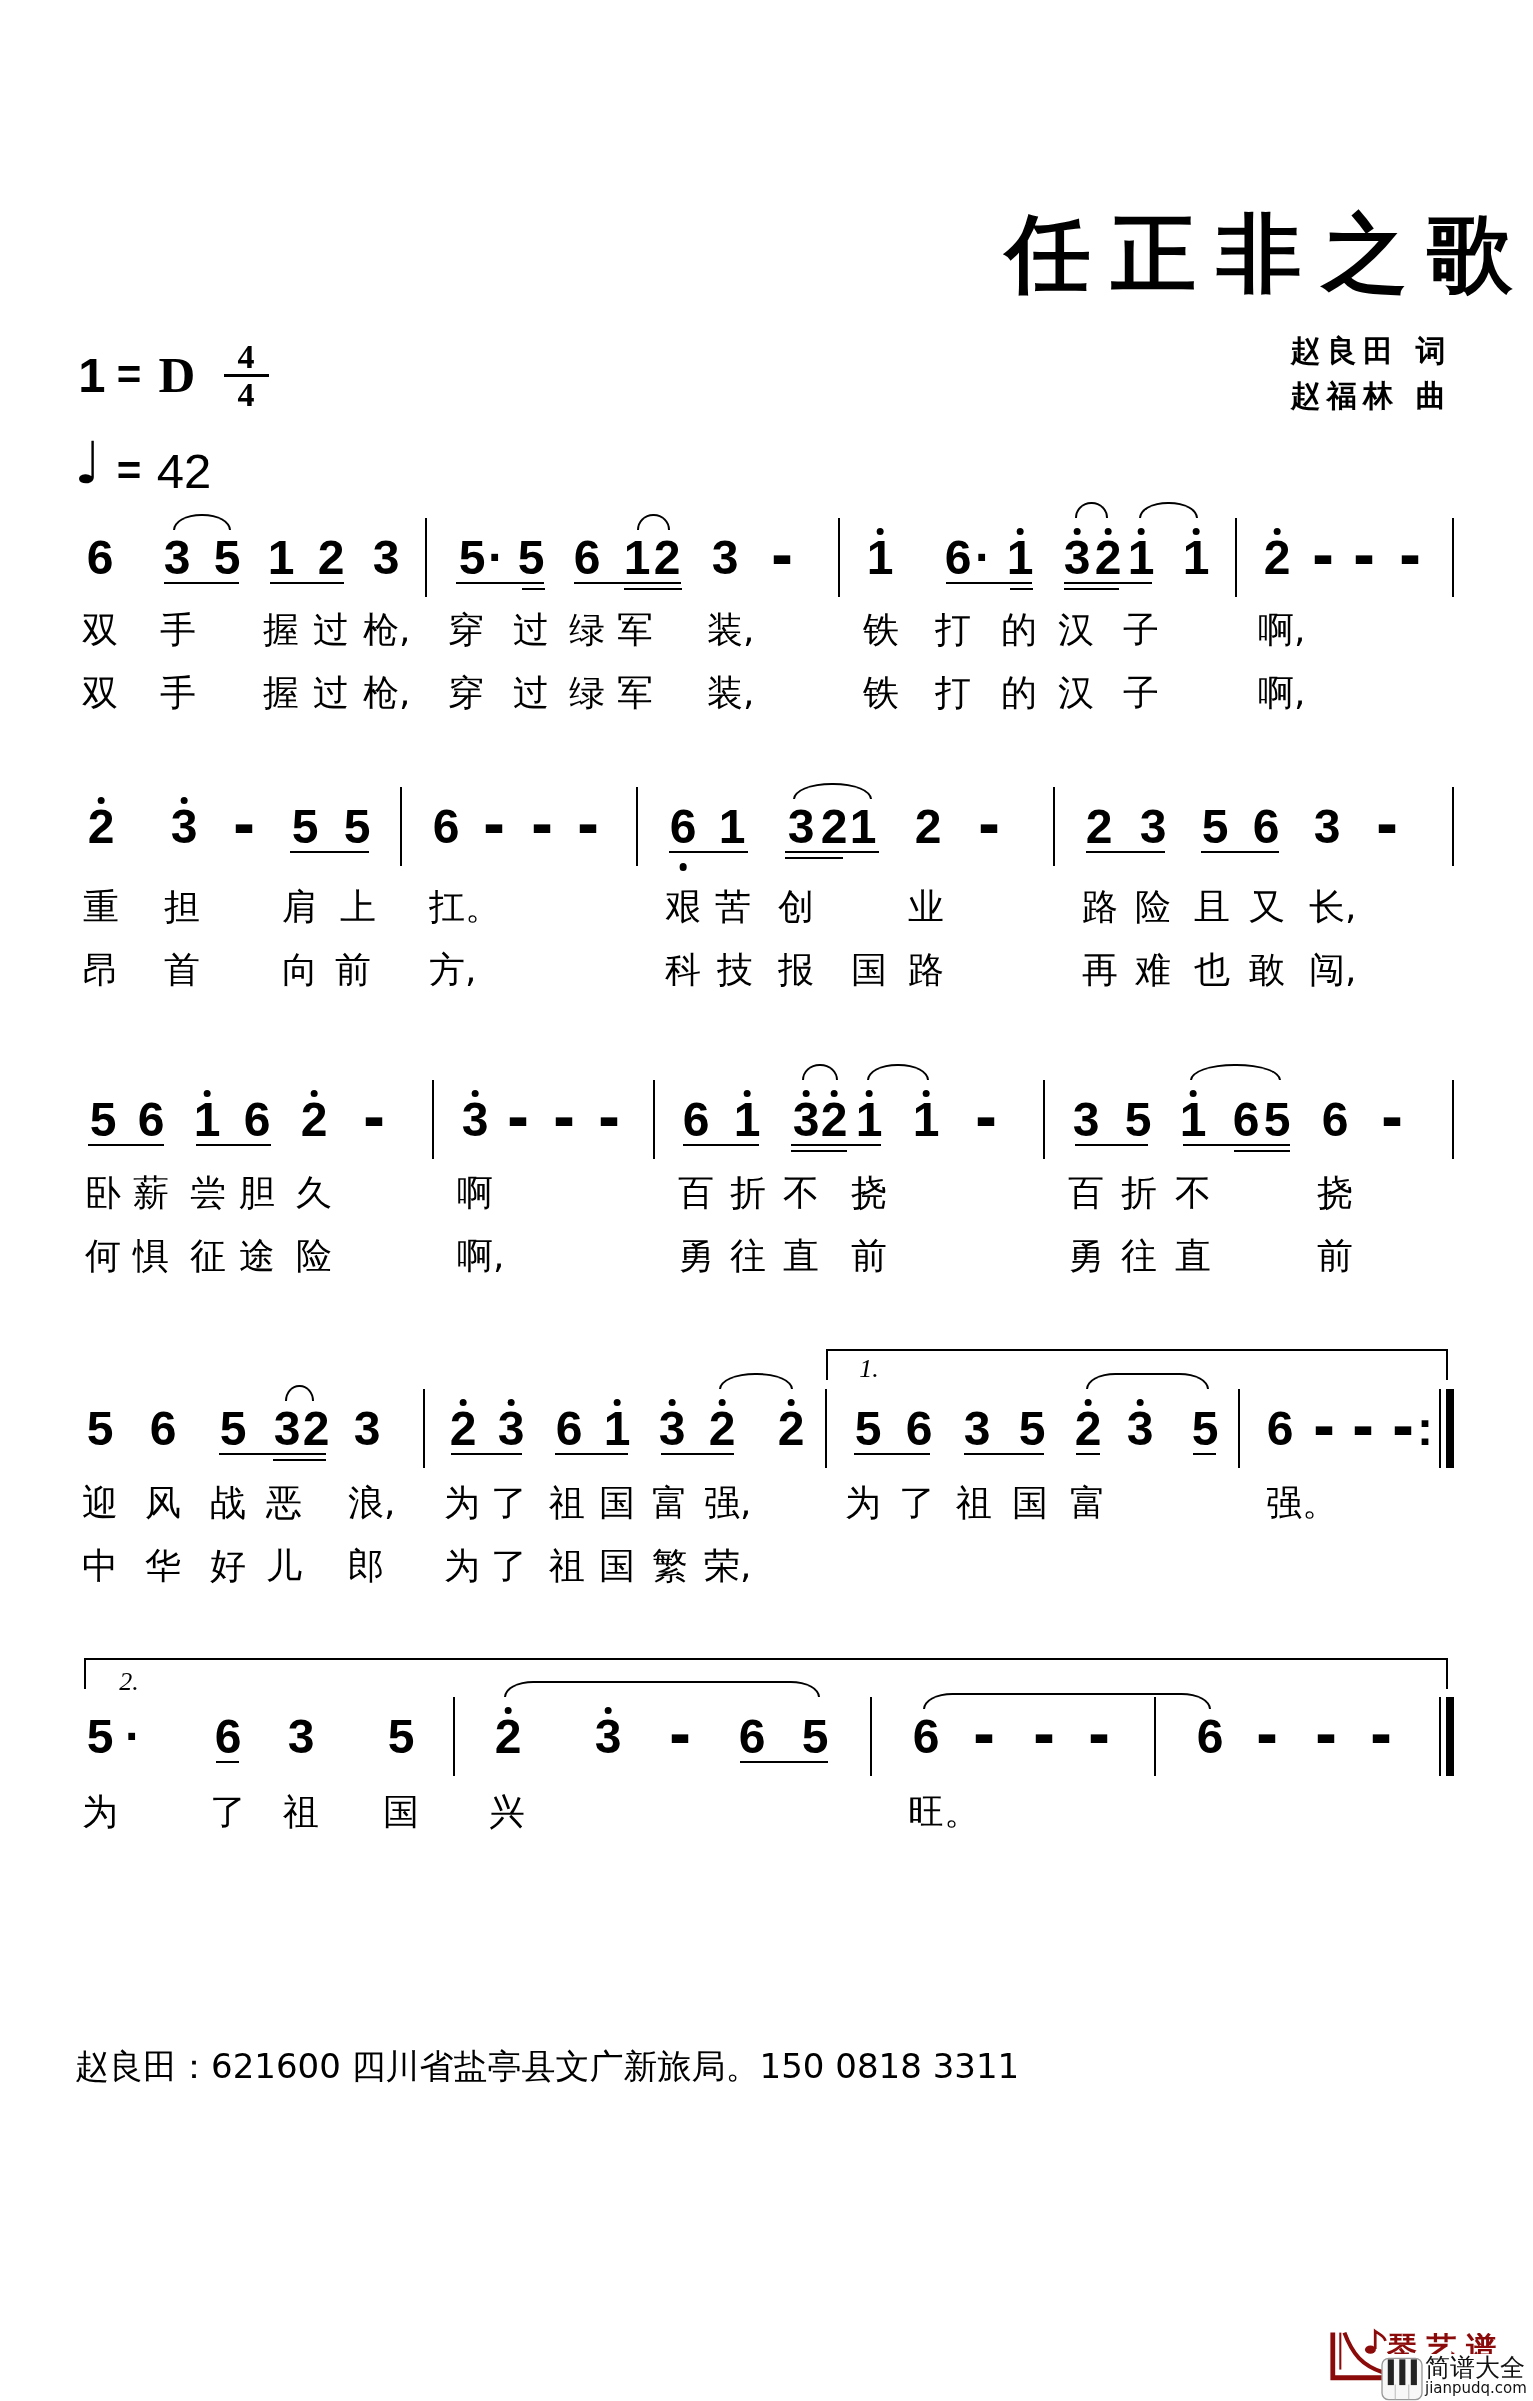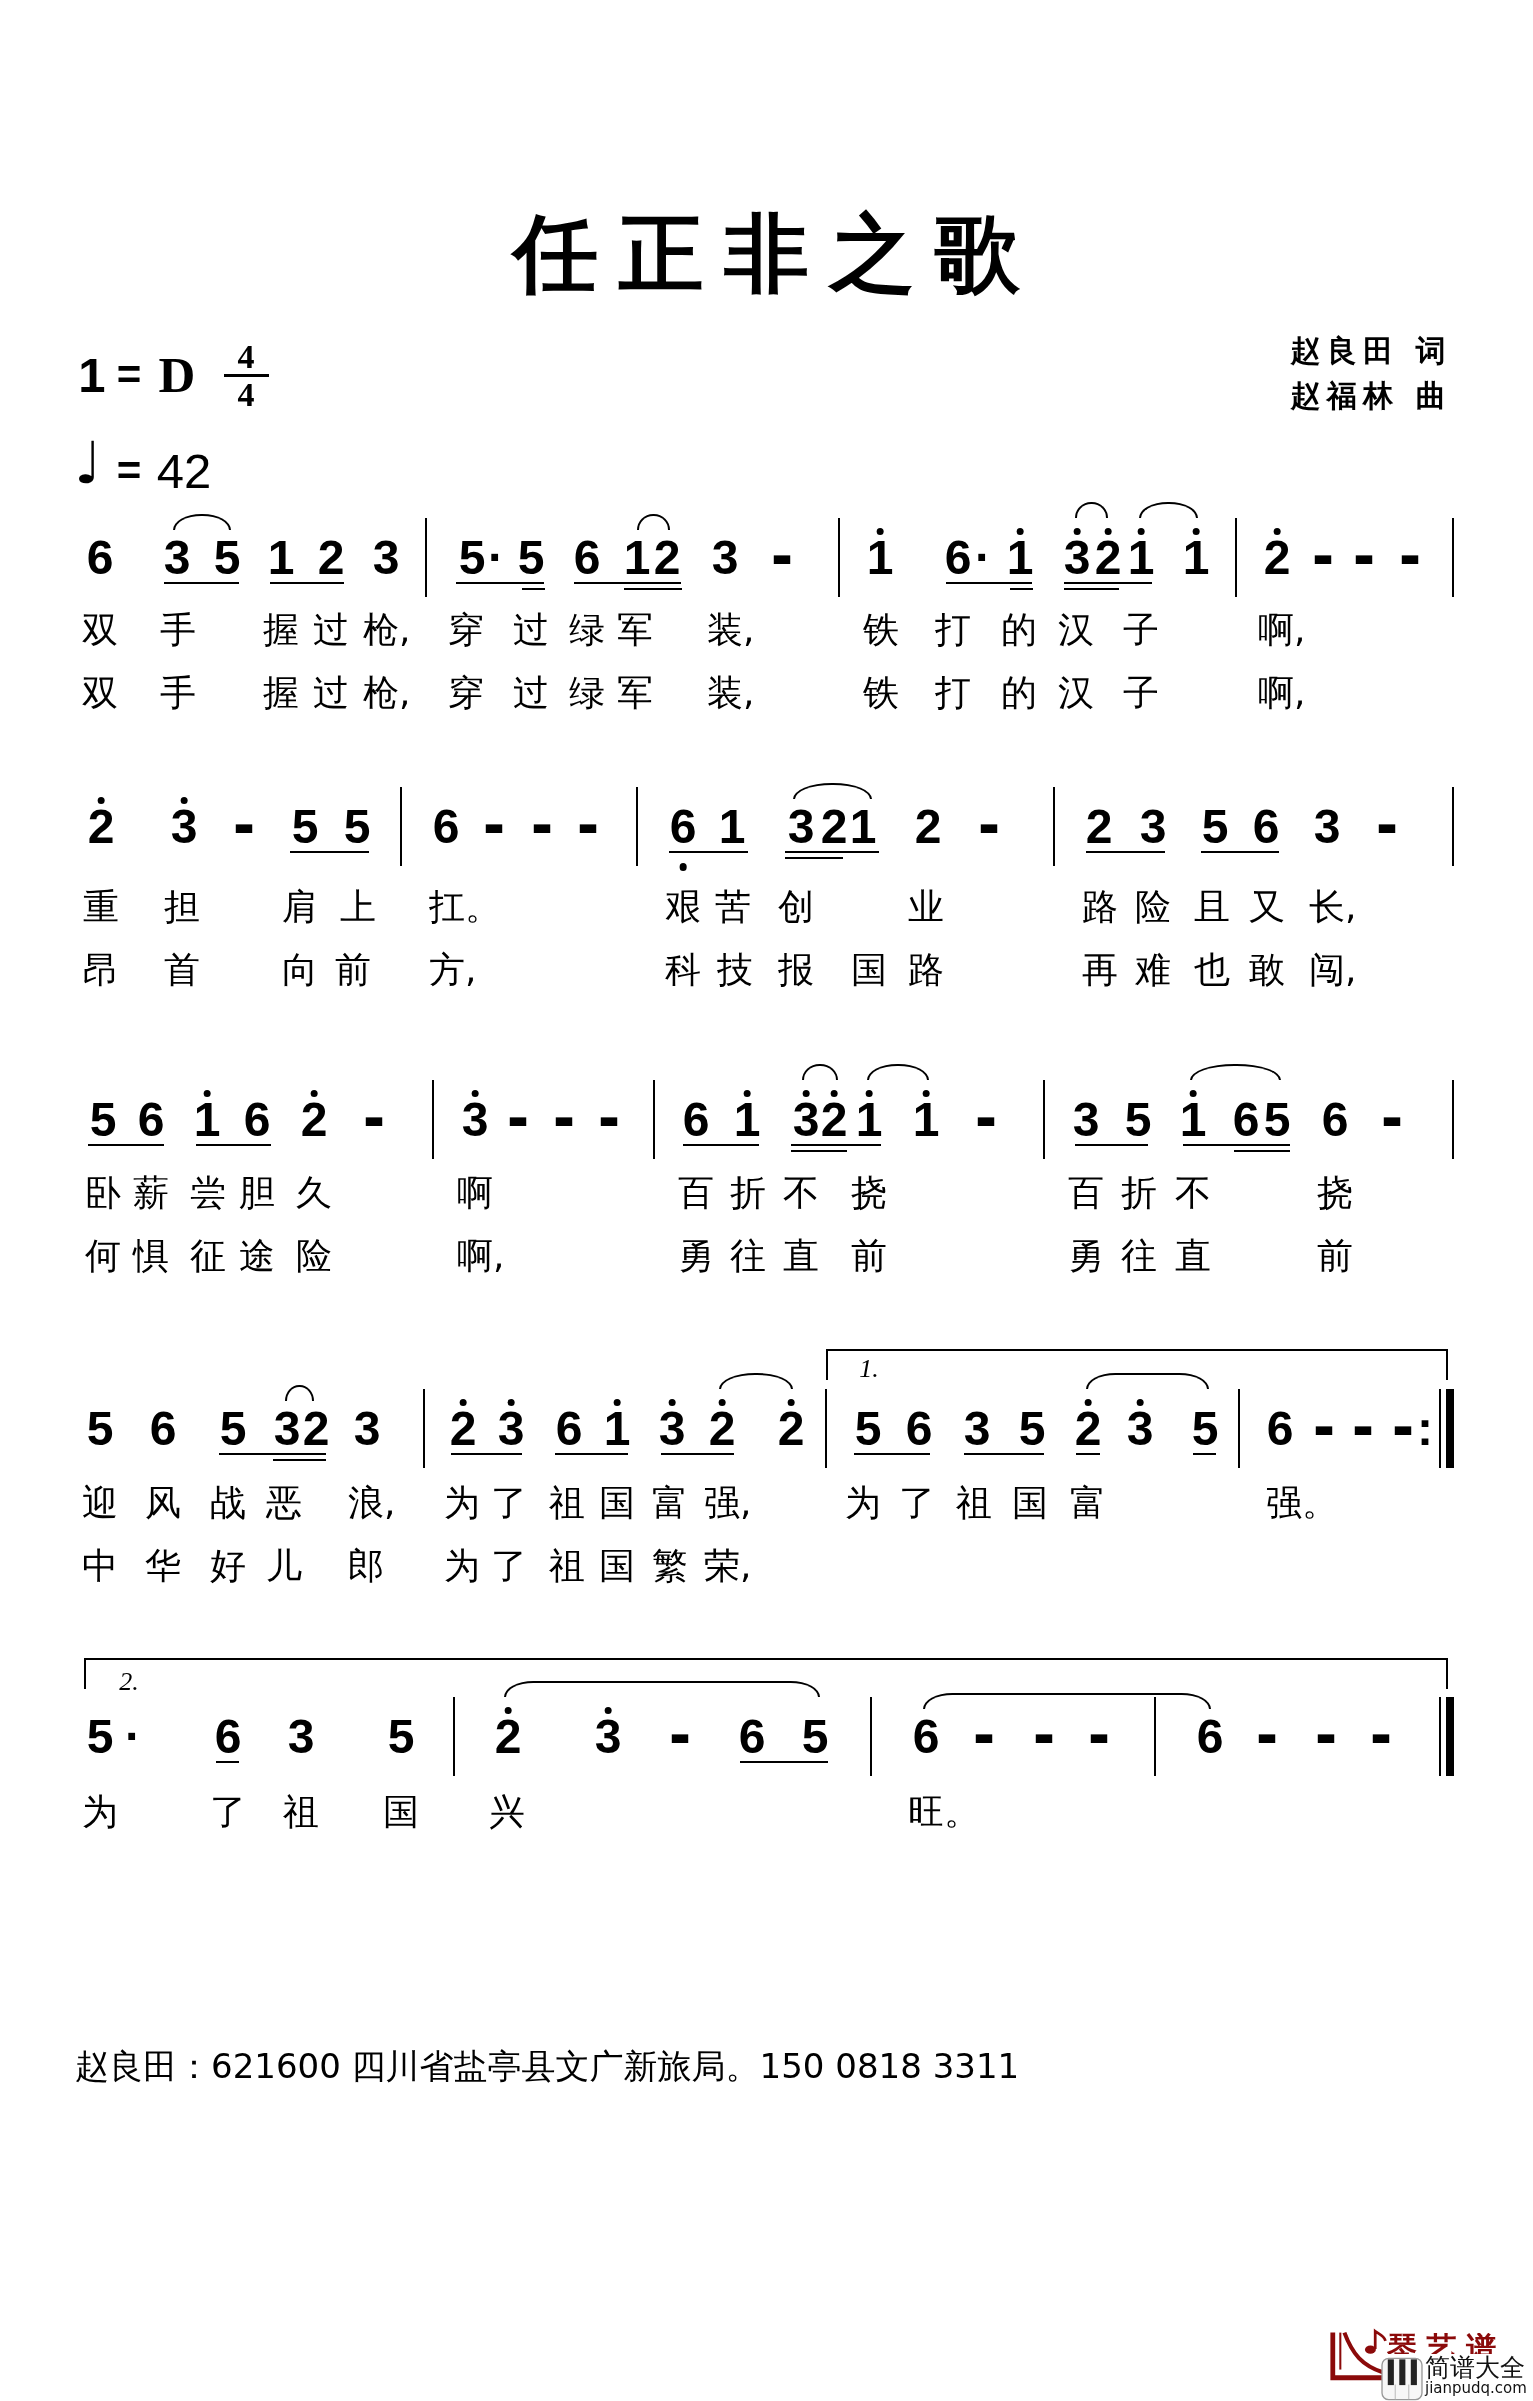--- a/index.html
+++ b/index.html
@@ -1,18 +1,18 @@
 <!DOCTYPE html>
 <html style="font-size:11px"><head>
 <meta charset="utf-8">
 <style>
   html,body{margin:0;padding:0;background:#ffffff;}
   .page{position:relative;width:1533px;height:2401px;background:#ffffff;overflow:hidden;color:#000;}
   .abs{position:absolute;}
-  .title{position:absolute;left:0;top:209px;width:1533px;padding-left:20.5px;box-sizing:border-box;text-align:center;
+  .title{position:absolute;left:0;top:209px;width:1533px;padding-left:20.5px;box-sizing:border-box;text-align:right;
          font:bold 85px/1.05 "DejaVu Serif",serif;letter-spacing:20.5px;white-space:nowrap;}
   .hdr{position:absolute;transform:translate(-50%,-50%);line-height:1;white-space:nowrap;}
   .k1{font:bold 49px/1 "Liberation Sans",sans-serif;}
   .keq{font:bold 42px/1 "Liberation Sans",sans-serif;}
   .kD{font:bold 51px/1 "Liberation Serif",serif;}
   .ts{font:bold 34px/1 "Liberation Serif",serif;}
   .tsline{position:absolute;left:224px;top:374px;width:45px;height:2.7px;background:#000;}
   .credit{position:absolute;right:81px;transform:translateY(-50%);font:bold 30px/1 "DejaVu Sans",sans-serif;letter-spacing:6.2px;white-space:nowrap;}
   .tnote{font:58px/1 "DejaVu Sans",sans-serif;}
   .teq{font:bold 42px/1 "Liberation Sans",sans-serif;}

